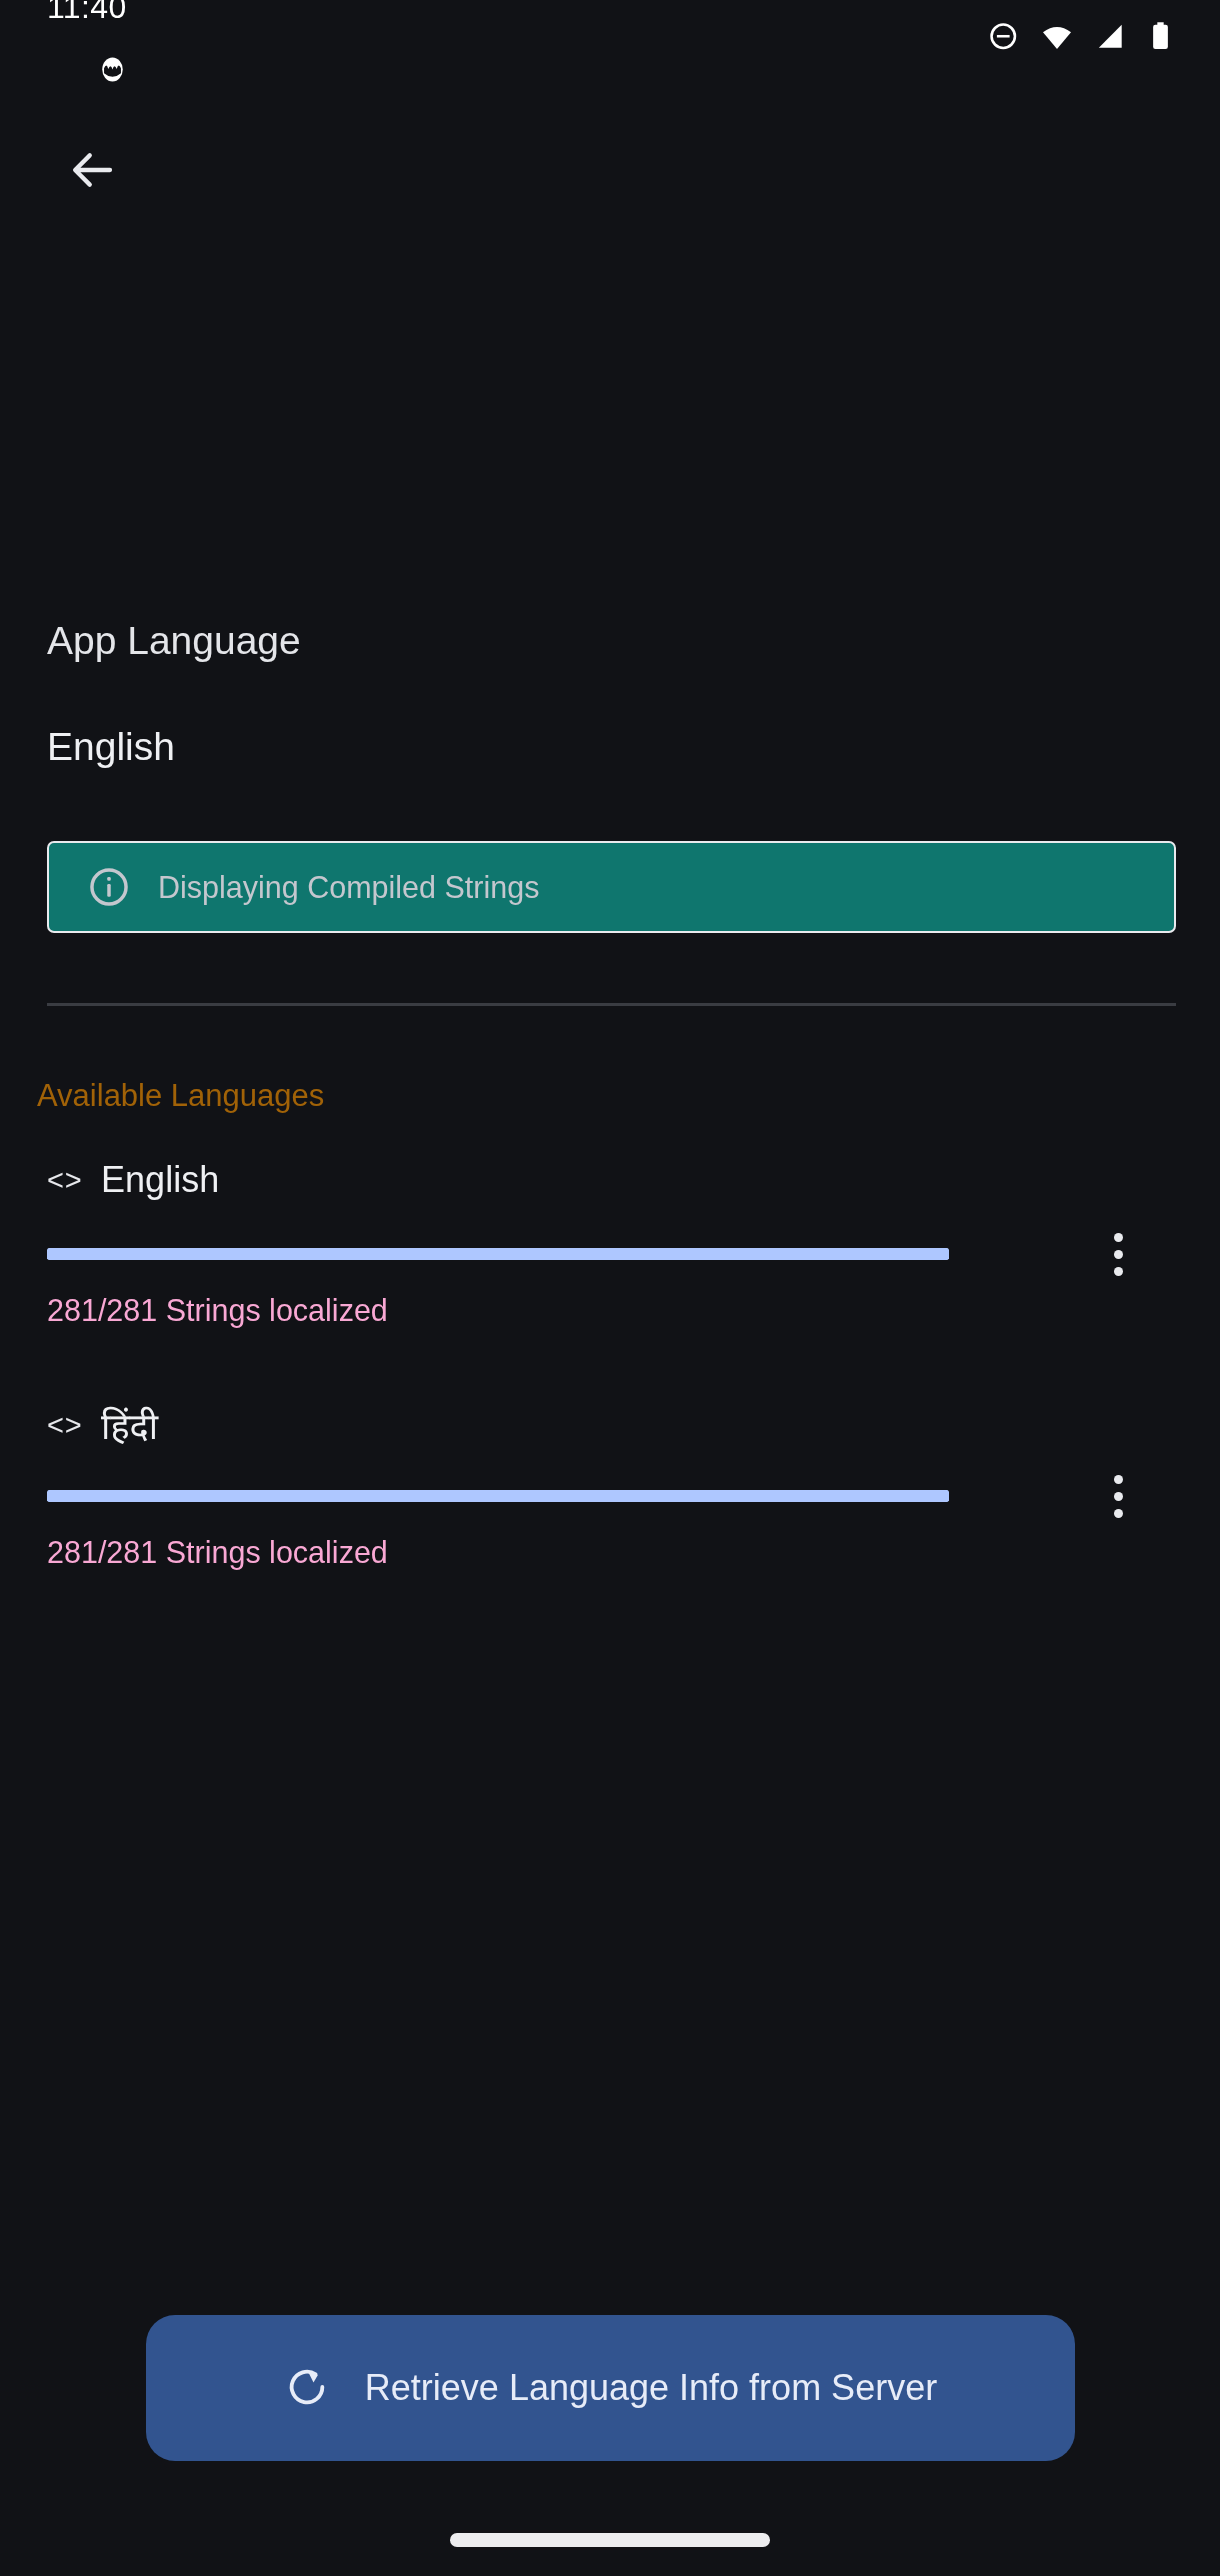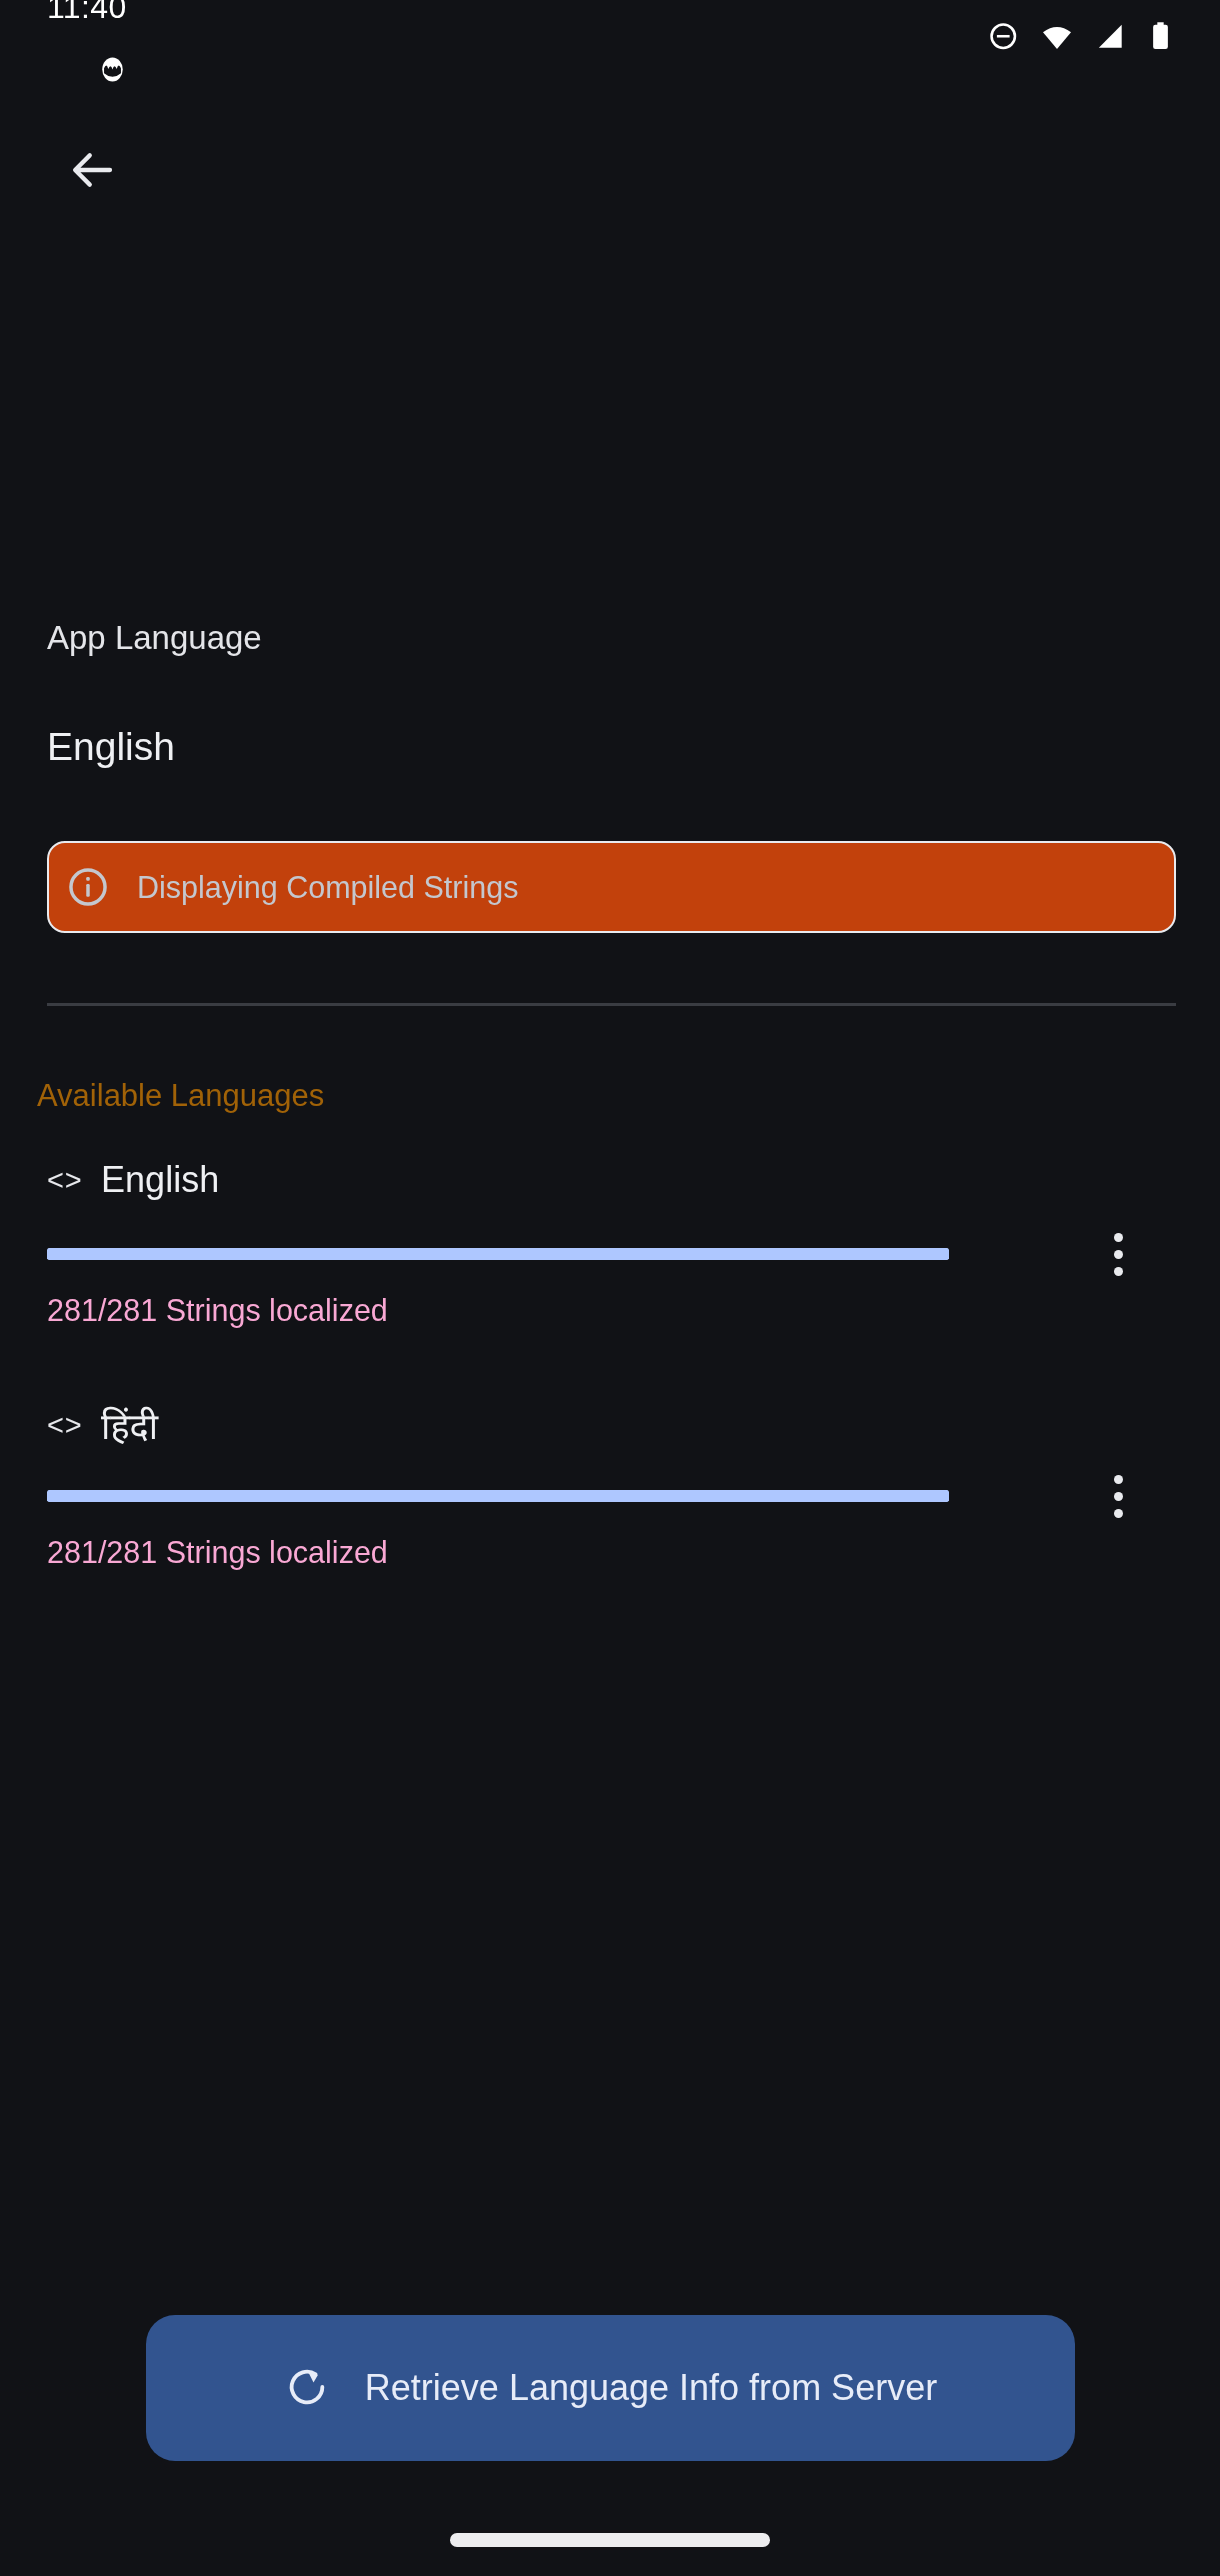--- a/index.html
+++ b/index.html
@@ -53,36 +53,36 @@
     background:#AEC7FF; color:#12305F;
     font-size:32px; font-weight:400;
     border-radius:12px;
     padding:8.5px 13.6px 12px 13.6px;
     line-height:1;
   }
 
   
   .app-lang-label {
     position:absolute; left:47px; top:619px;
-    color:#E4E5E9; font-size:33px; font-weight:400;
+    color:#E4E5E9; font-size:39px; font-weight:400;
   }
   .app-lang-value {
     position:absolute; left:47px; top:725px;
     color:#EFF0F3; font-size:39px; font-weight:400;
   }
 
   
   .info-banner {
     position:absolute; left:47px; top:841px;
     width:1129px; height:92px;
-    background:#c2410c;
+    background:#0f766e;
     border:2.5px solid #E9EAEE;
-    border-radius:18px;
+    border-radius:7px;
     display:flex; align-items:center;
-    padding-left:17px; gap:27px;
+    padding-left:38px; gap:27px;
   }
   .info-icon { flex:0 0 auto; display:flex; align-items:center; }
   .info-text { color:#C4C7CE; font-size:30.5px; }
 
   
   .divider {
     position:absolute; left:47px; top:1003px;
     width:1129px; height:2.5px;
     background:#3A3C42;
   }

